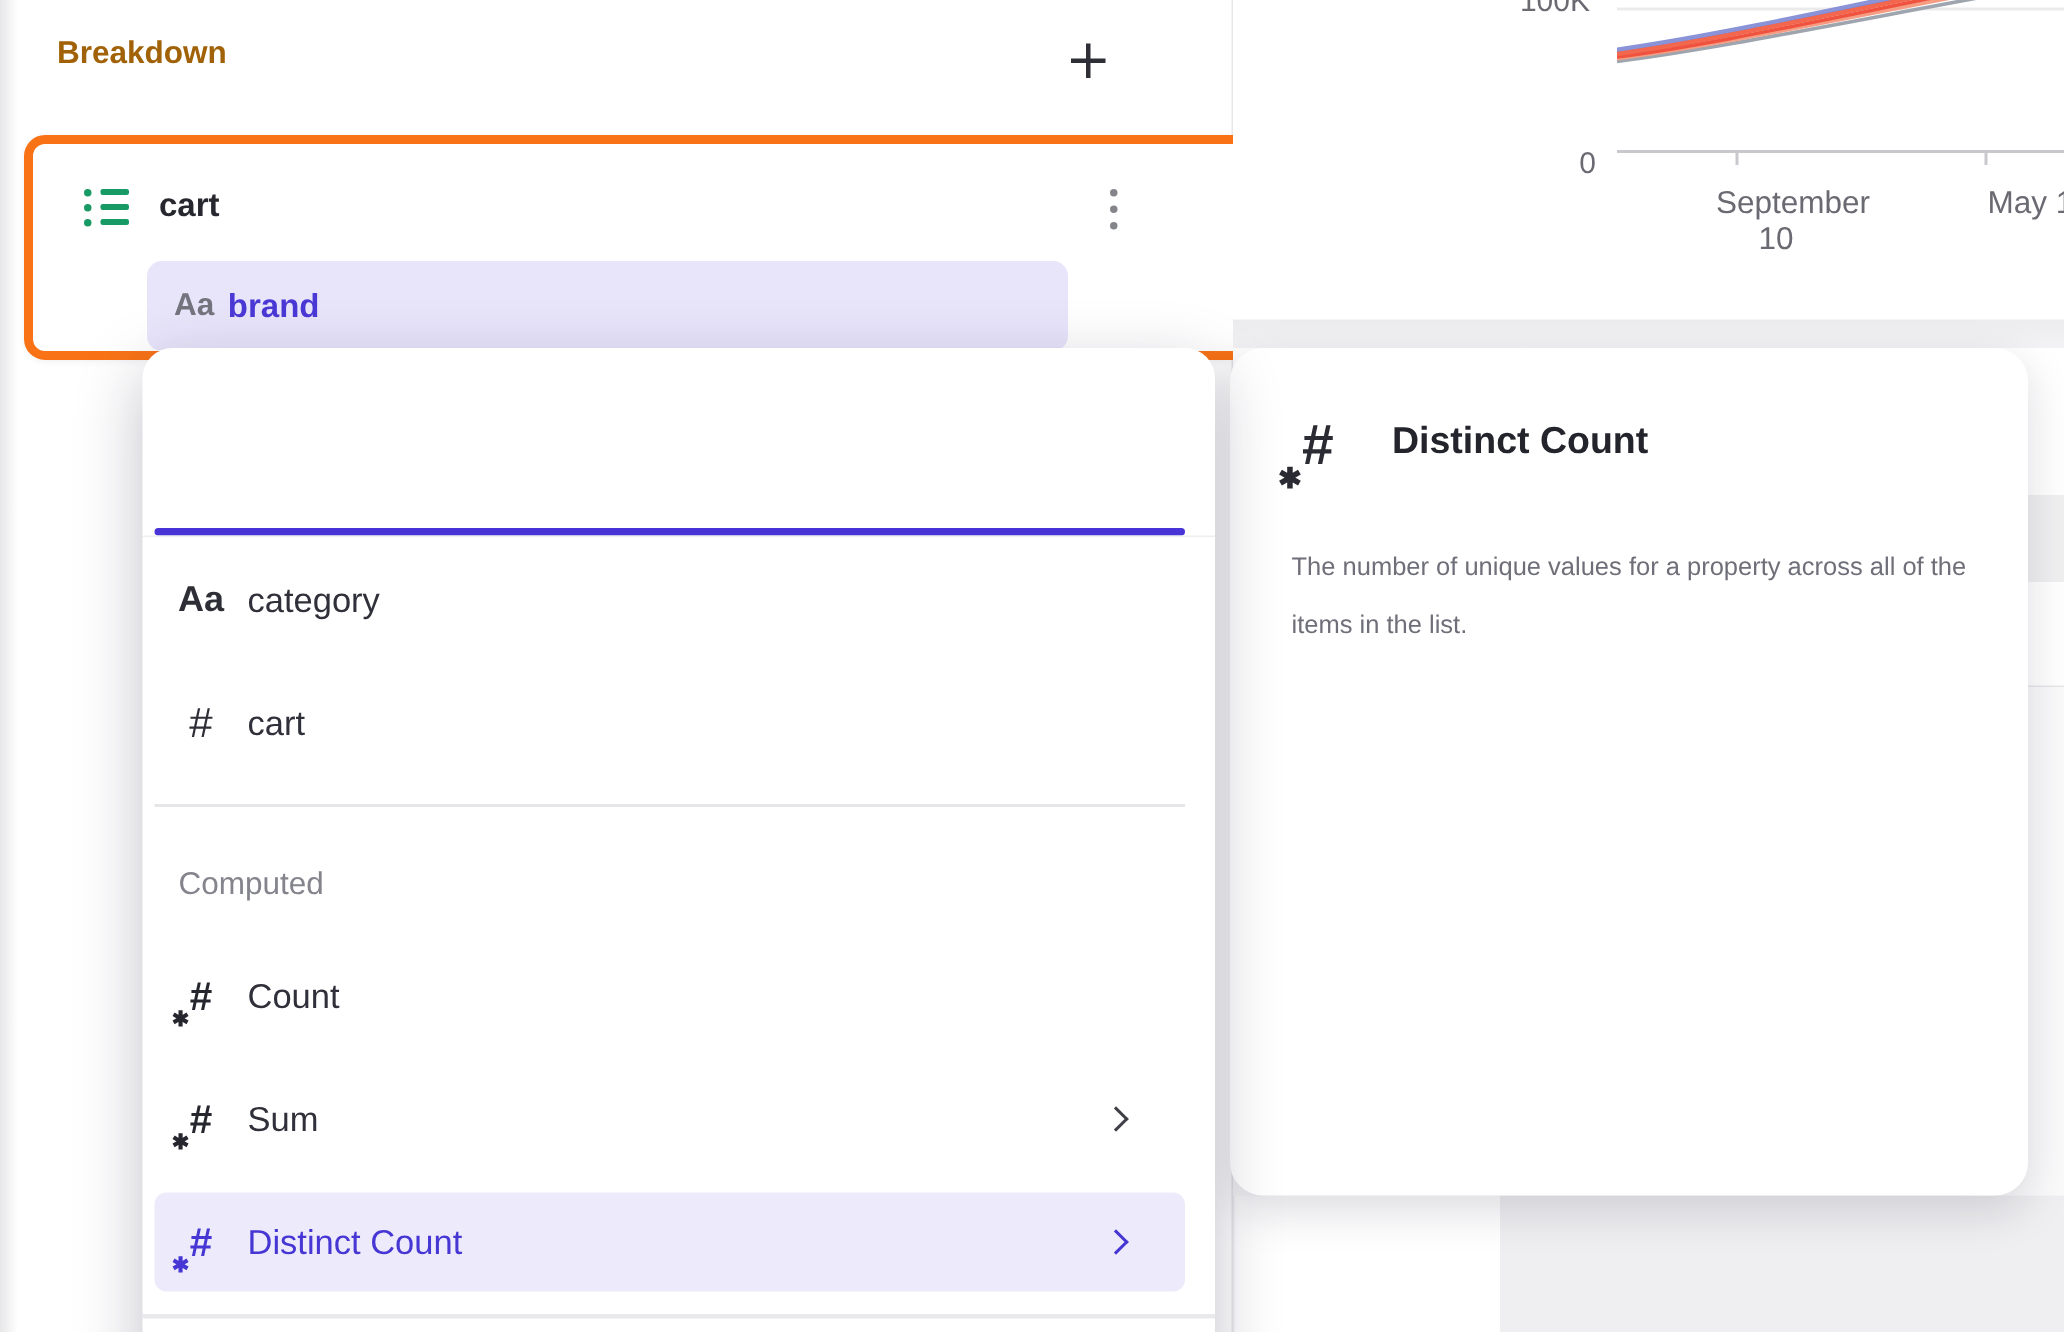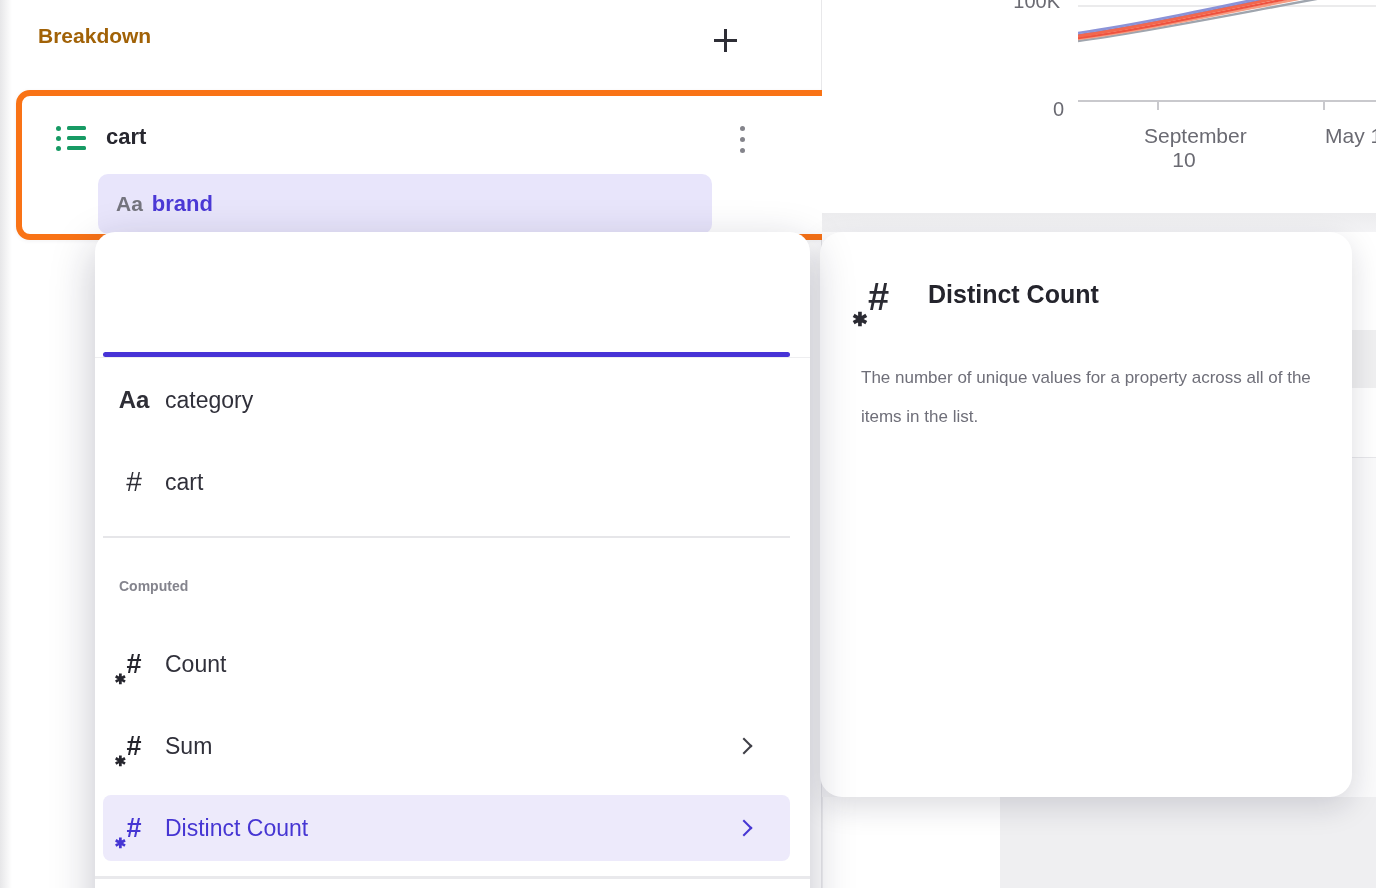--- a/index.html
+++ b/index.html
@@ -51,21 +51,21 @@
   .dd-row .ic { width:62px; display:flex; justify-content:center; align-items:center; }
   .dd-row .lbl { font-size:23px; font-weight:500; color:#30303a; }
   .glyph-aa { font-size:24px; font-weight:600; color:#2e2e36; }
   .glyph-hash { font-size:28px; font-weight:500; color:#2e2e36; }
   .hashstar { position:relative; font-size:27px; font-weight:600; line-height:1; }
   .hashstar .star { position:absolute; left:-12px; bottom:-8px; font-size:14px; }
   .chev { width:12px; height:12px; border-right:2.6px solid #3f3f47; border-top:2.6px solid #3f3f47;
     transform:rotate(45deg); position:absolute; right:40px; }
   #row-category { top:136px; } #row-price { top:218px; }
   #dd-divider { left:8px; top:304px; width:687px; height:2px; background:#e6e6e9; }
-  #dd-section { left:24px; top:346px; font-size:14px; color:#84848d;font-weight:bold; }
+  #dd-section { left:24px; top:346px; font-size:21px; color:#84848d; }
   #row-size { top:400px; } #row-sum { top:482px; }
   #row-distinct { top:563px; height:66px; background:#edeafb; }
   #row-distinct .lbl, #row-distinct .hashstar { color:#4636d3; }
   #row-distinct .chev { border-color:#4636d3; }
   #dd-bottom-divider { left:0; top:644px; width:715px; height:3px; background:#e9e9ec; }
 
   
   #right-region { left:822px; top:0; width:554px; height:888px; background:#fff; overflow:hidden; }
   #band-toolbar { left:0; top:213px; width:554px; height:19px;
     background:linear-gradient(180deg,#ececee,#f3f3f5); }

